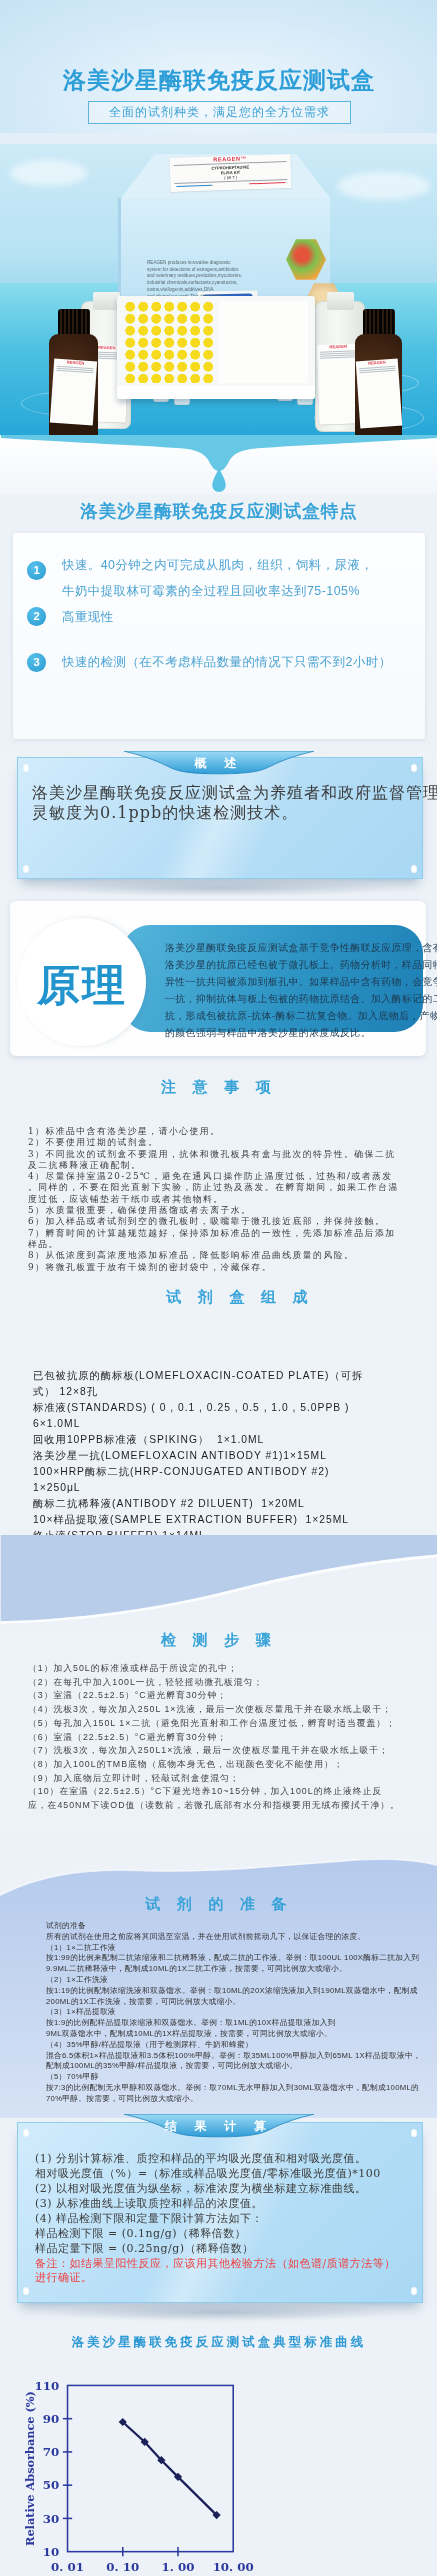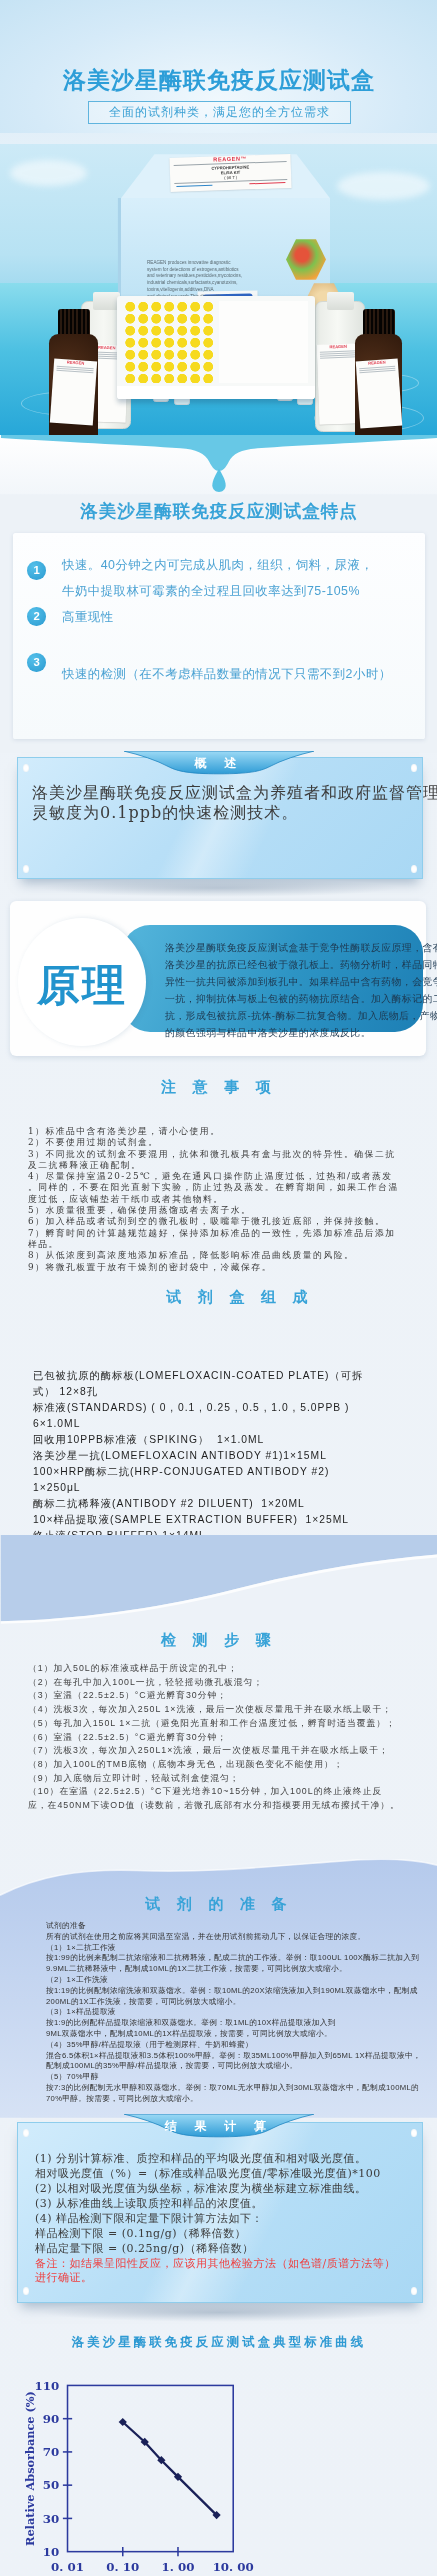--- a/index.html
+++ b/index.html
@@ -220,21 +220,21 @@
   </div>
 
   <div class="abs features-bg"></div>
   <div class="abs ctr sec-h" style="top:499px;font-size:17.5px;letter-spacing:1px;">洛美沙星酶联免疫反应测试盒特点</div>
   <div class="abs feat-card">
     <div class="fnum" style="top:28px;left:14.4px;">1</div>
     <div class="ftext" style="top:18.5px;"><span>快速。40分钟之内可完成从肌肉，组织，饲料，尿液，</span><br><span>牛奶中提取林可霉素的全过程且回收率达到75-105%</span></div>
     <div class="fnum" style="top:74px;left:14.4px;">2</div>
     <div class="ftext" style="top:71px;">高重现性</div>
     <div class="fnum" style="top:120px;left:14.4px;">3</div>
-    <div class="ftext" style="top:128px;">快速的检测（在不考虑样品数量的情况下只需不到2小时）</div>
+    <div class="ftext" style="top:116px;">快速的检测（在不考虑样品数量的情况下只需不到2小时）</div>
   </div>
 
   <div class="glass" style="top:757px;height:120px;">
       <div class="sheen"></div>
     </div>
   <div class="pin" style="top:764px;left:23px;"></div>
   <div class="pin" style="top:764px;left:411px;"></div>
   <div class="pin" style="top:865px;left:23px;"></div>
   <div class="pin" style="top:865px;left:411px;"></div>
   <svg class="abs" style="top:751px;left:121px;" width="196" height="24" viewBox="0 0 380 46">

